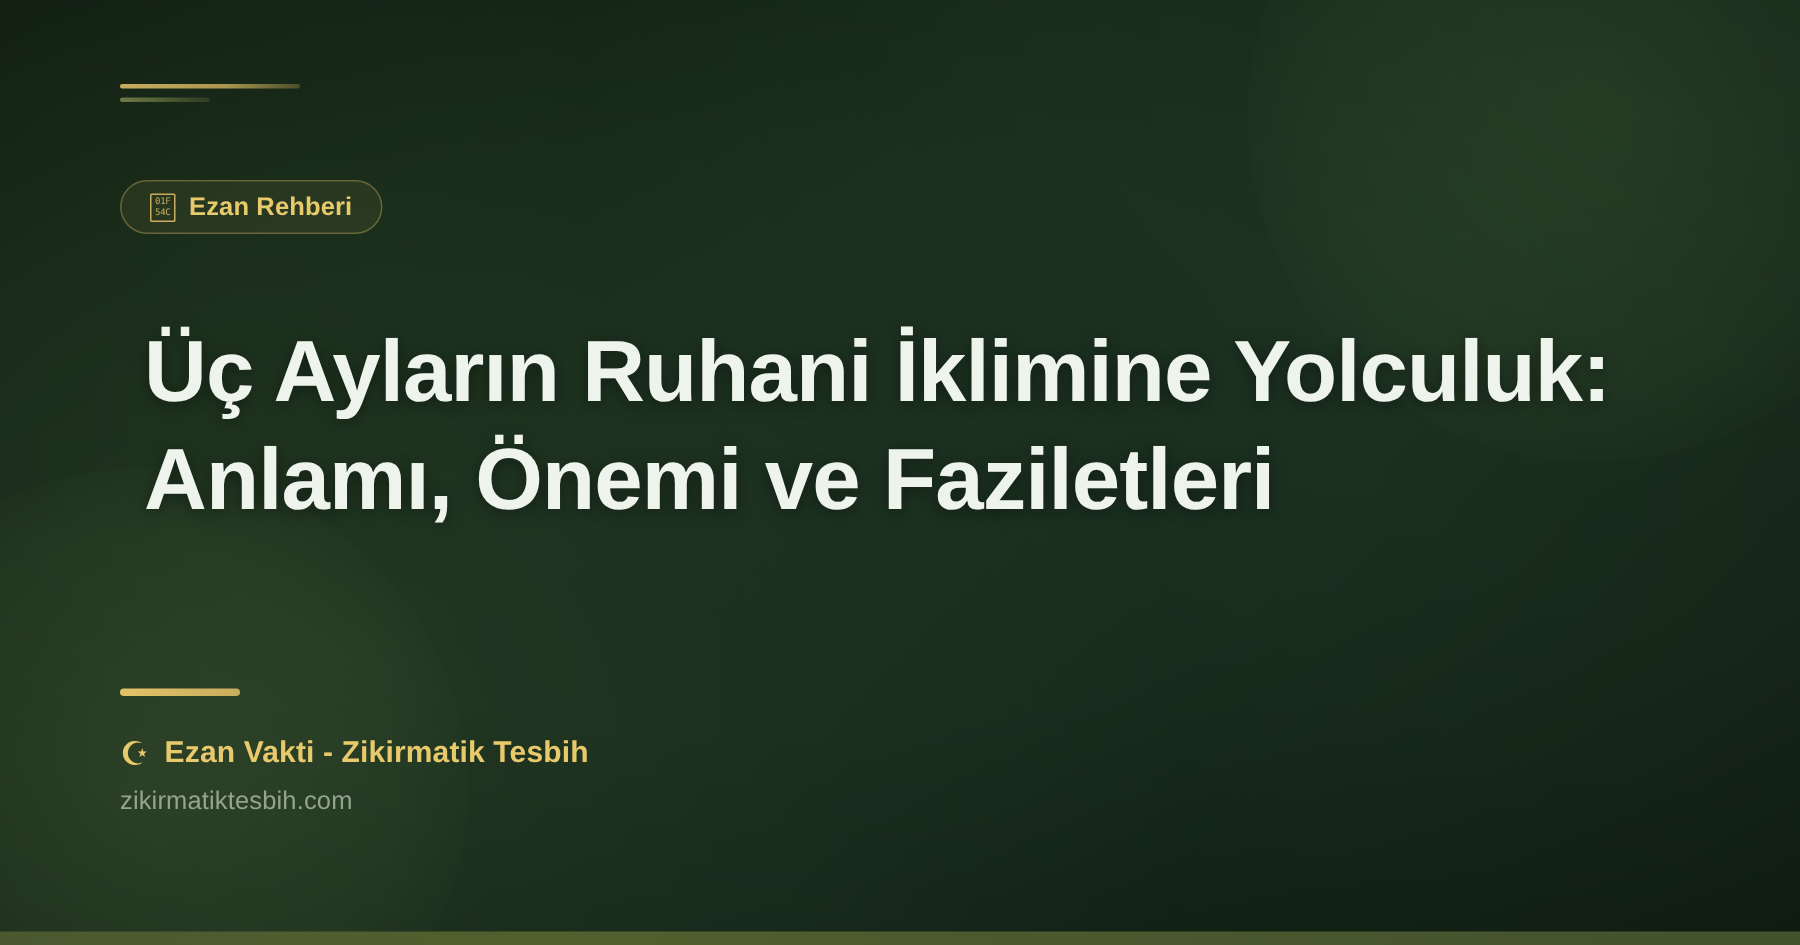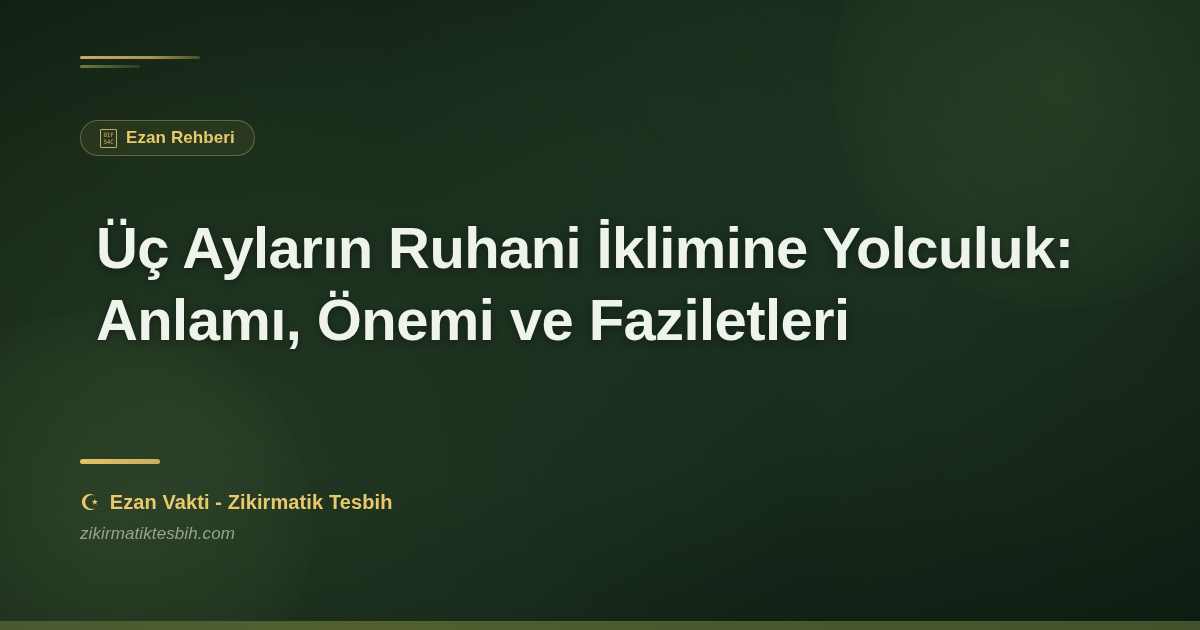--- a/index.html
+++ b/index.html
@@ -147,21 +147,20 @@
     font-weight: bold;
     letter-spacing: 0.1px;
     white-space: nowrap;
   }
   .site-url {
     margin-top: 10px;
     color: #95a38f;
     font-size: 17px;
     font-weight: normal;
     letter-spacing: 0.1px;
-    font-style: italic;
   }
 
   
   .bottom-bar {
     position: absolute;
     left: 0; right: 0; bottom: 0;
     height: 9px;
     background: linear-gradient(90deg, #4d5c31 0%, #56652f 30%, #4e5d30 62%, #47572e 100%);
     opacity: 0.92;
   }

